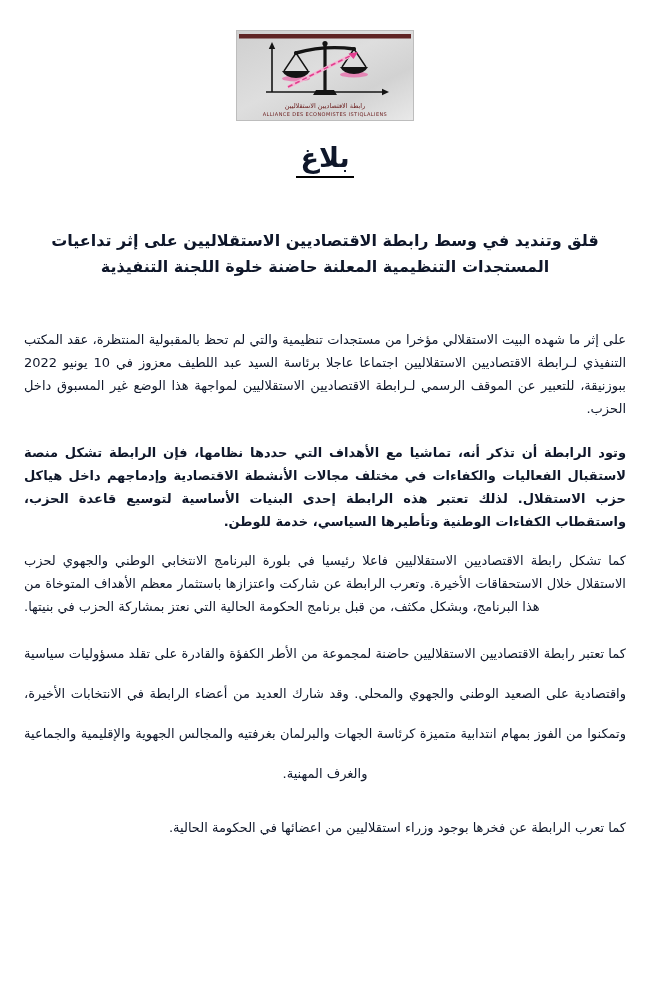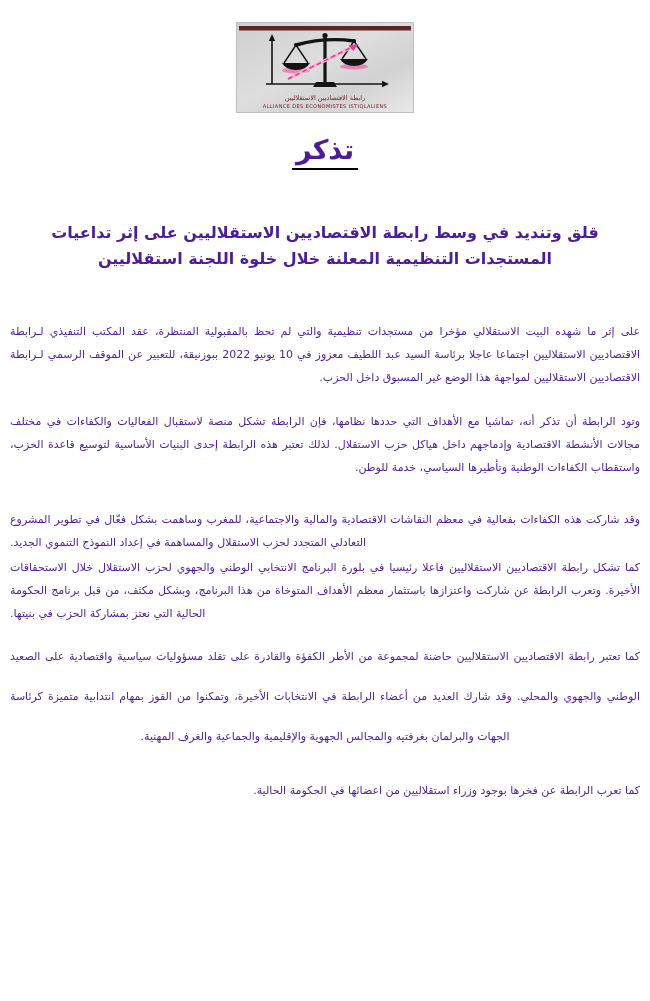--- a/index.html
+++ b/index.html
@@ -2,23 +2,23 @@
 <html lang="ar"><head>
 <meta charset="utf-8">
 <style>
   html,body{margin:0;padding:0;background:#fff;}
   .page{
     position:relative;
     width:650px;height:1001px;
     background:#fff;
     overflow:hidden;
     font-family:"DejaVu Sans",sans-serif;
-    color:#4c1d95;
+    color:#0f172a;
     box-sizing:border-box;
-    padding:0 8px;
+    padding:8px 8px;
   }
   .logo-wrap{text-align:center;padding-top:22px;}
   .logo-svg{display:inline-block;}
   .doc-title{
     margin-top:18px;
     text-align:center;
     direction:rtl;
   }
   .doc-title .t{
     display:inline-block;
@@ -31,28 +31,28 @@
   .headline{
     direction:rtl;
     margin-top:50px;
     font-size:16px;
     font-weight:bold;
     line-height:26px;
     text-align:center;
   }
   .body-text p{
     direction:rtl;
-    font-size:11px;
+    font-size:13px;
     line-height:23px;
-    margin:2px;
+    margin:16px;
     text-align:justify;
     text-align-last:right;
   }
   p.p1{margin-top:48px;}
-  p.p2{margin-top:21px;}
+  p.p2{margin-top:21px;font-weight:bold;}
   p.p3{margin-top:29px;text-align-last:left;}
   p.p4{margin-top:0;text-align-last:left;}
   p.p5{margin-top:12px;line-height:40px;text-align-last:center;}
   p.p6{margin-top:22px;text-align:right;text-align-last:right;}
   p.p7{margin-top:36px;}
 </style>
 </head>
 <body>
 
 <div class="page">
@@ -104,27 +104,26 @@
         <line x1="52" y1="57" x2="116" y2="25" stroke-width="1.6" stroke-dasharray="5 3" stroke="#e23f8f"></line>
         <path d="M122 22 L112.5 23.5 L117.5 29 Z" fill="#e23f8f"></path>
       </g>
 
       <text x="89" y="77.5" text-anchor="middle" font-size="6.5" font-family="DejaVu Sans, sans-serif" fill="#6e2222">رابطة الاقتصاديين الاستقلاليين</text>
       <text x="89" y="85.5" text-anchor="middle" font-size="5" letter-spacing="0.4" font-family="DejaVu Sans, sans-serif" fill="#6e2222">ALLIANCE DES ECONOMISTES ISTIQLALIENS</text>
     </svg>
   </div>
 
   <div class="doc-title">
-    <span class="t">تذكر</span>
+    <span class="t">بلاغ</span>
   </div>
 
-  <div class="headline">قلق وتنديد في وسط رابطة الاقتصاديين الاستقلاليين على إثر تداعيات المستجدات التنظيمية المعلنة خلال خلوة اللجنة استقلاليين</div>
+  <div class="headline">قلق وتنديد في وسط رابطة الاقتصاديين الاستقلاليين على إثر تداعيات المستجدات التنظيمية المعلنة حاضنة خلوة اللجنة التنفيذية</div>
 
   <div class="body-text">
     <p class="p1">على إثر ما شهده البيت الاستقلالي مؤخرا من مستجدات تنظيمية والتي لم تحظ بالمقبولية المنتظرة، عقد المكتب التنفيذي لـرابطة الاقتصاديين الاستقلاليين اجتماعا عاجلا برئاسة السيد عبد اللطيف معزوز في 10 يونيو 2022 ببوزنيقة، للتعبير عن الموقف الرسمي لـرابطة الاقتصاديين الاستقلاليين لمواجهة هذا الوضع غير المسبوق داخل الحزب.</p>
     <p class="p2">وتود الرابطة أن تذكر أنه، تماشيا مع الأهداف التي حددها نظامها، فإن الرابطة تشكل منصة لاستقبال الفعاليات والكفاءات في مختلف مجالات الأنشطة الاقتصادية وإدماجهم داخل هياكل حزب الاستقلال. لذلك تعتبر هذه الرابطة إحدى البنيات الأساسية لتوسيع قاعدة الحزب، واستقطاب الكفاءات الوطنية وتأطيرها السياسي، خدمة للوطن.</p>
-    <p class="p3">وقد شاركت هذه الكفاءات بفعالية في معظم النقاشات الاقتصادية والمالية والاجتماعية، للمغرب وساهمت بشكل فعّال في تطوير المشروع التعادلي المتجدد لحزب الاستقلال والمساهمة في إعداد النموذج التنموي الجديد.</p>
     <p class="p4">كما تشكل رابطة الاقتصاديين الاستقلاليين فاعلا رئيسيا في بلورة البرنامج الانتخابي الوطني والجهوي لحزب الاستقلال خلال الاستحقاقات الأخيرة. وتعرب الرابطة عن شاركت واعتزازها باستثمار معظم الأهداف المتوخاة من هذا البرنامج، وبشكل مكثف، من قبل برنامج الحكومة الحالية التي نعتز بمشاركة الحزب في بنيتها.</p>
     <p class="p5">كما تعتبر رابطة الاقتصاديين الاستقلاليين حاضنة لمجموعة من الأطر الكفؤة والقادرة على تقلد مسؤوليات سياسية واقتصادية على الصعيد الوطني والجهوي والمحلي. وقد شارك العديد من أعضاء الرابطة في الانتخابات الأخيرة، وتمكنوا من الفوز بمهام انتدابية متميزة كرئاسة الجهات والبرلمان بغرفتيه والمجالس الجهوية والإقليمية والجماعية والغرف المهنية.</p>
     <p class="p6">كما تعرب الرابطة عن فخرها بوجود وزراء استقلاليين من اعضائها في الحكومة الحالية.</p>
   </div>
 
 </div>
 
 </body></html>

